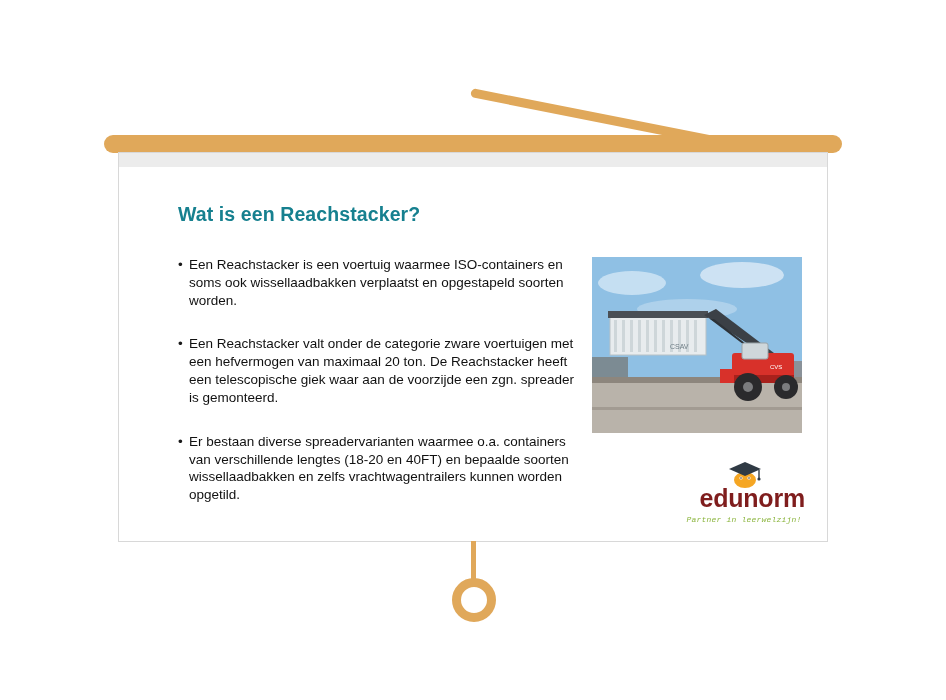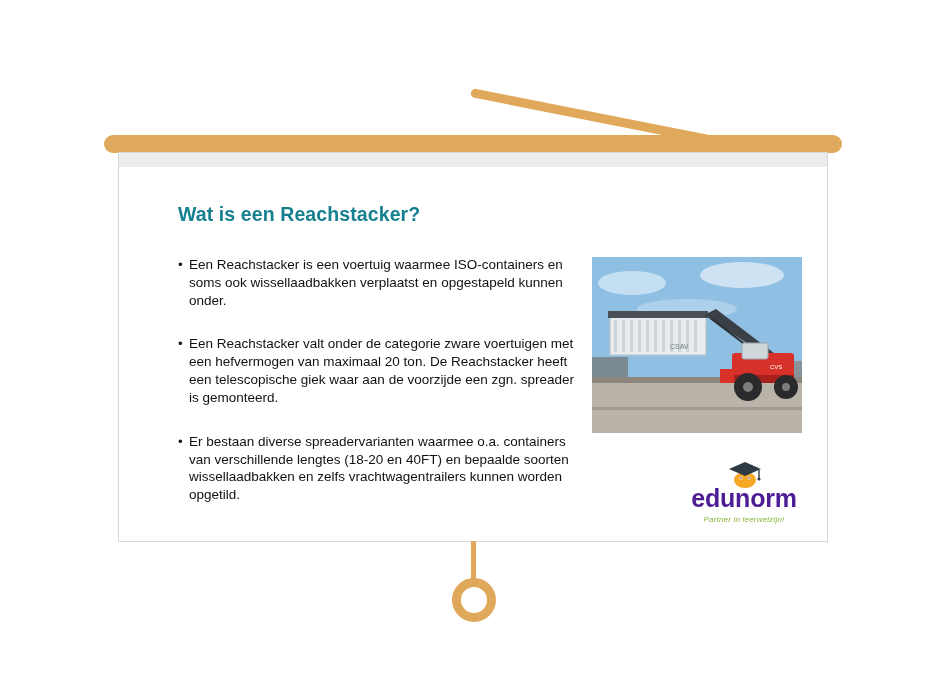--- a/index.html
+++ b/index.html
@@ -148,33 +148,35 @@
     position: absolute;
     left: 683px;
     top: 458px;
     width: 122px;
     height: 72px;
     text-align: center;
   }
   .logo-word {
     font-size: 25px;
     font-weight: bold;
-    color: #4c1d95;
+    color: #7f1d1d;
     letter-spacing: -0.2px;
     line-height: 1;
     position: relative;
     top: 28px;
+    text-align: right;
   }
   .logo-tag {
     font-size: 8px;
     color: #8ab43c;
     font-style: italic;
     position: relative;
     top: 32px;
     letter-spacing: 0.2px;
+    font-family: Liberation Mono, monospace;
   }
   .logo-cap {
     position: absolute;
     left: 44px;
     top: 0;
     width: 36px;
     height: 30px;
   }
 </style>
 </head>
@@ -191,21 +193,21 @@
   </div>
 
   <div class="cord"></div>
   <div class="ring"></div>
 
   <div class="slide-title">Wat is een Reachstacker?</div>
 
   <div class="bullets">
     <div class="bullet">
       <span class="bullet-marker">•</span>
-      <span class="bullet-text">Een Reachstacker is een voertuig waarmee ISO-containers en soms ook wissellaadbakken verplaatst en opgestapeld kunnen onder.</span>
+      <span class="bullet-text">Een Reachstacker is een voertuig waarmee ISO-containers en soms ook wissellaadbakken verplaatst en opgestapeld soorten worden.</span>
     </div>
     <div class="bullet">
       <span class="bullet-marker">•</span>
       <span class="bullet-text">Een Reachstacker valt onder de categorie zware voertuigen met een hefvermogen van maximaal 20 ton. De Reachstacker heeft een telescopische giek waar aan de voorzijde een zgn. spreader is gemonteerd.</span>
     </div>
     <div class="bullet">
       <span class="bullet-marker">•</span>
       <span class="bullet-text">Er bestaan diverse spreadervarianten waarmee o.a. containers van verschillende lengtes (18-20 en 40FT) en bepaalde soorten wissellaadbakken en zelfs vrachtwagentrailers kunnen worden opgetild.</span>
     </div>
   </div>

